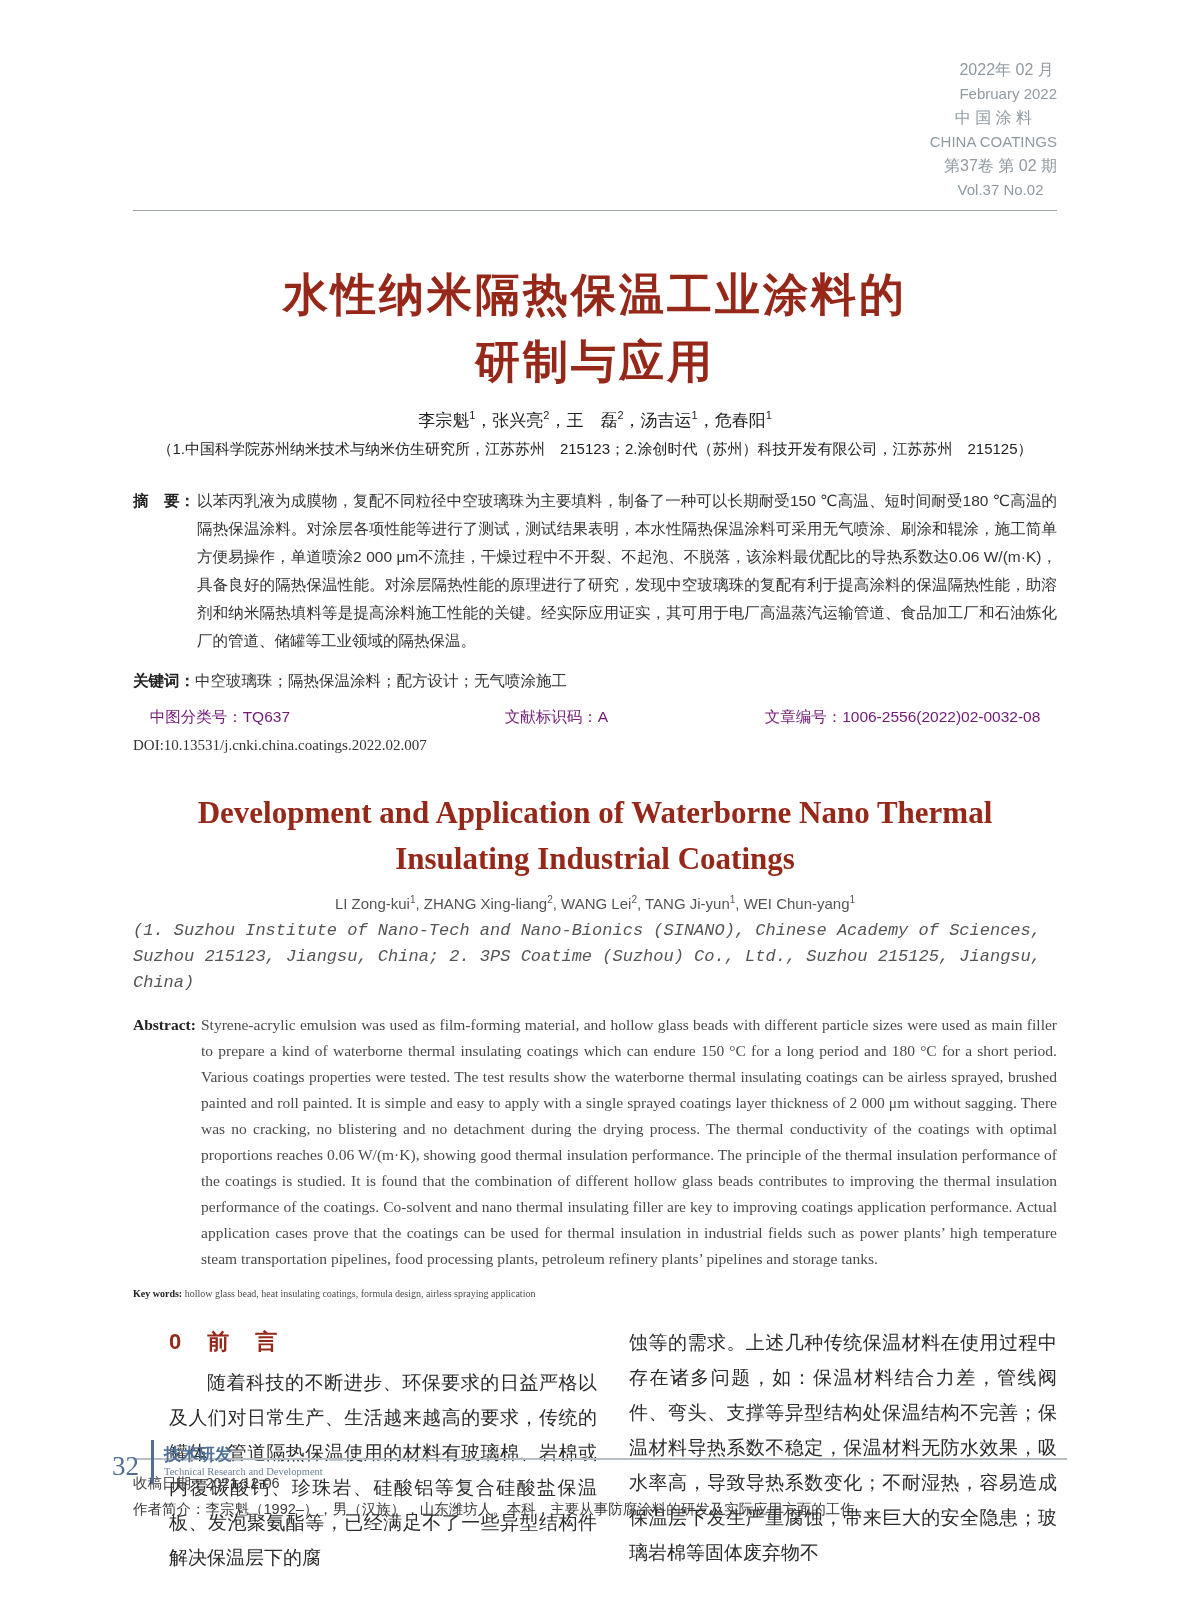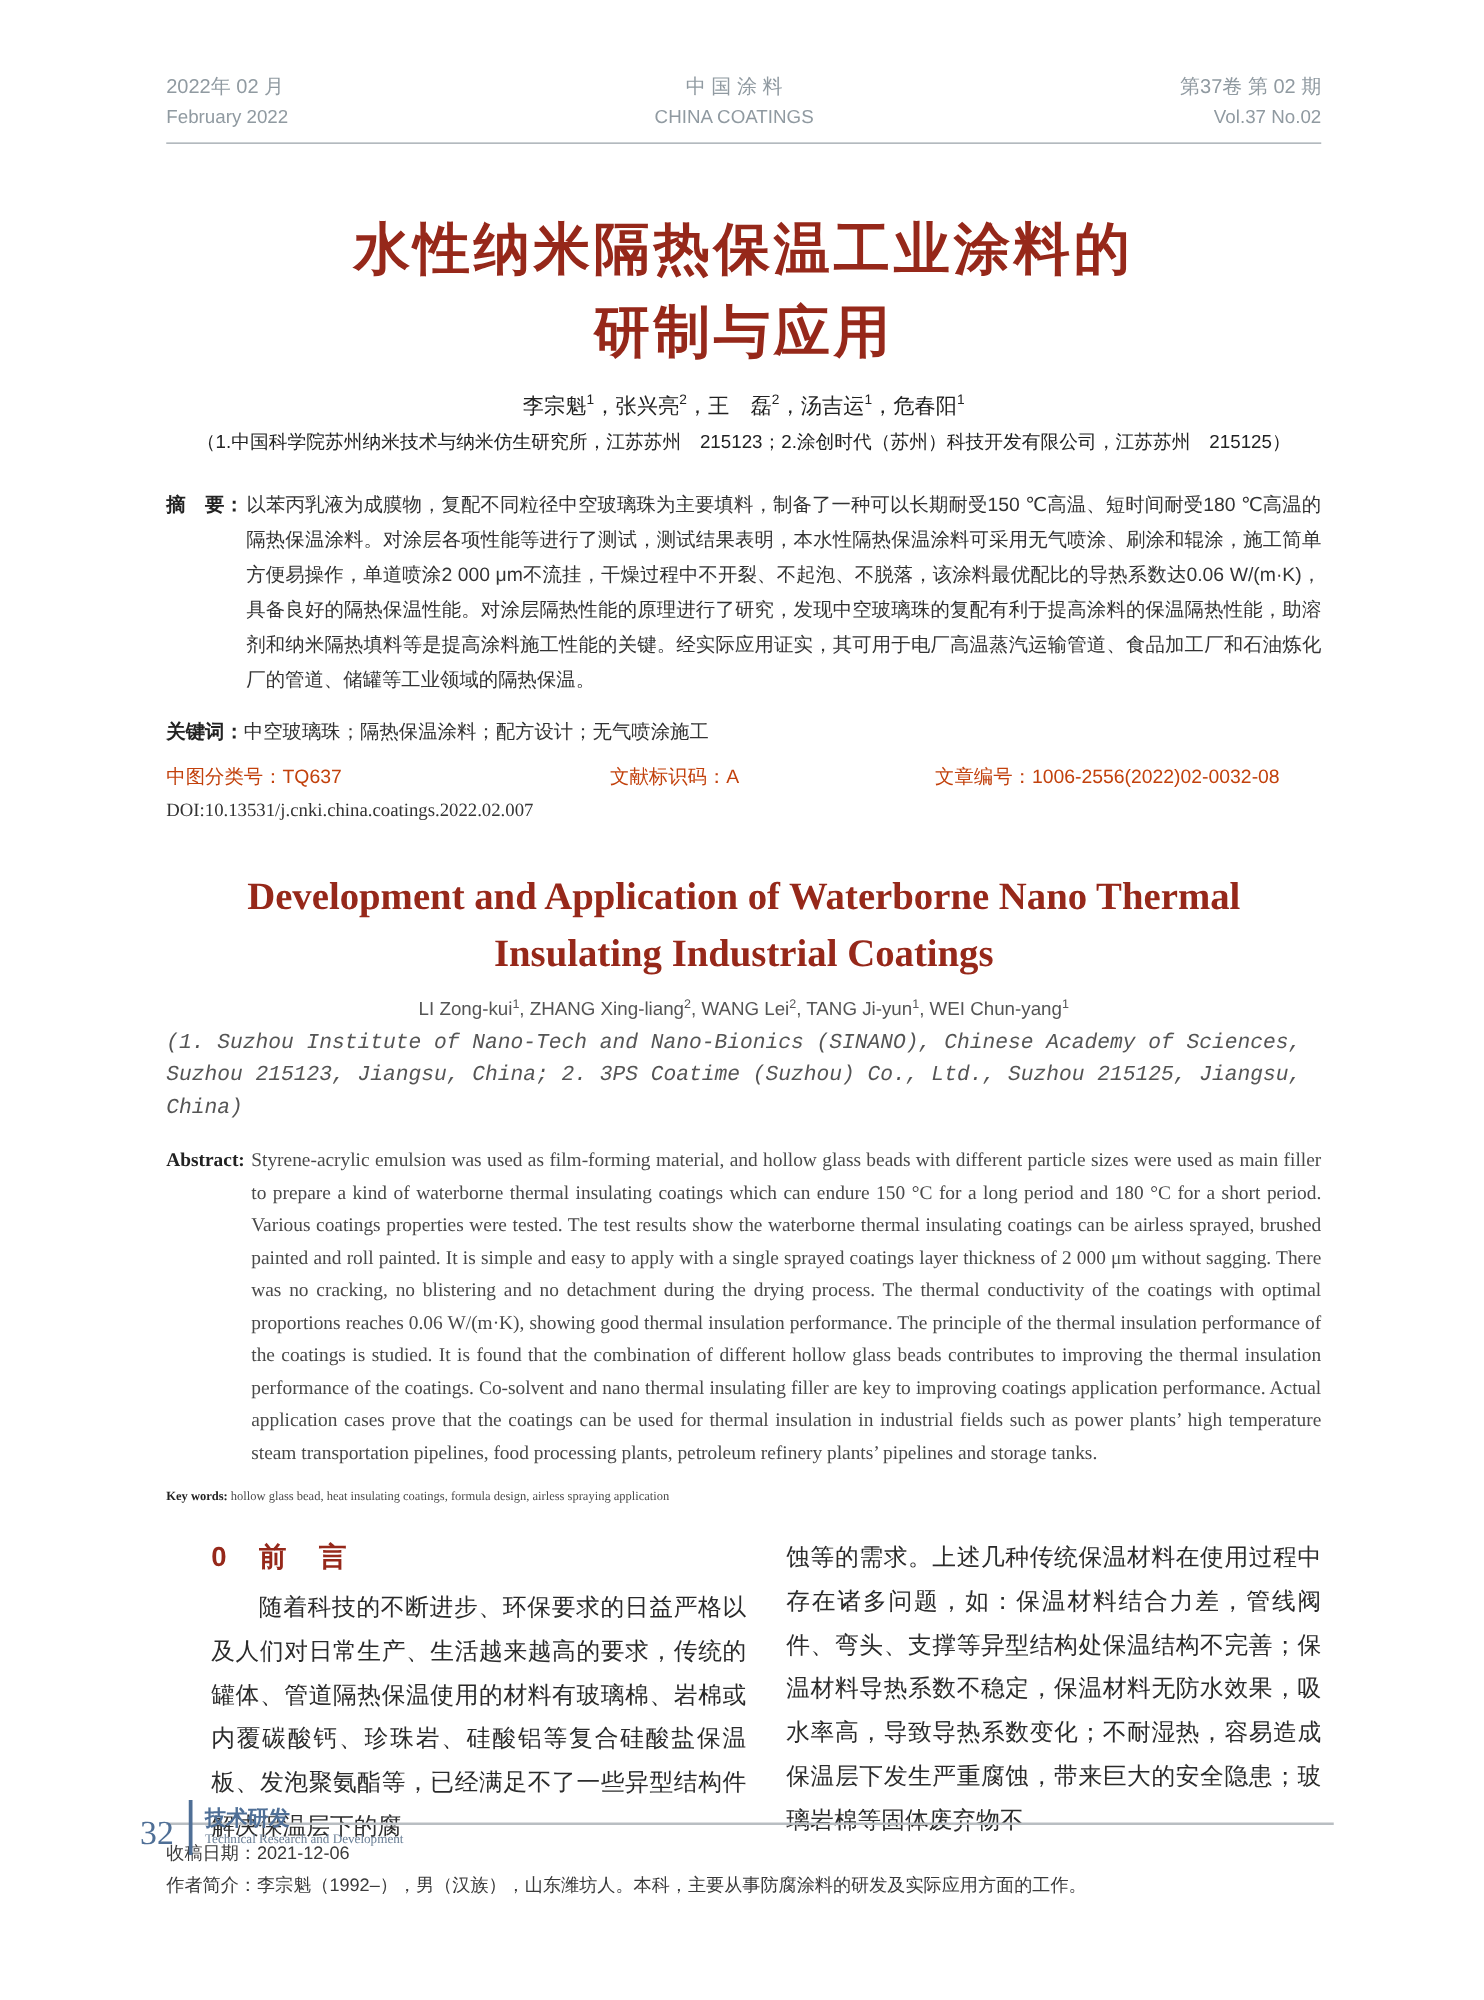--- a/index.html
+++ b/index.html
@@ -2,40 +2,40 @@
 <html><head>
 <meta charset="utf-8">
 <style>
   html,body{margin:0;padding:0;background:#ffffff;}
   .page{
     width:1187px;height:1600px;position:relative;background:#ffffff;
     font-family:"Liberation Sans","DejaVu Sans",sans-serif;color:#2f2f2f;
     box-sizing:border-box;padding:58px 130px 0 133px;overflow:hidden;
   }
   
-  .jheader{display:flex;justify-content:space-between;align-items:flex-end;color:#909aa1;}
+  .jheader{display:flex;justify-content:space-between;align-items:flex-end;color:#909aa1;flex-direction:column;}
   .jheader .hl{font-size:16px;line-height:24px;}
   .jheader .hl.en{font-size:15px;}
   .hcol{text-align:center;}
   .hcol.left{text-align:left;}
-  .hcol.right{text-align:right;}
+  .hcol.right{}
   .header-rule{border:none;border-top:1.5px solid #9aa3a9;margin:8px 0 0 0;}
   
   .cn-title{margin-top:50px;text-align:center;color:#96281a;
     font-weight:bold;font-size:45px;line-height:67px;letter-spacing:3px;}
   .cn-authors{margin-top:14px;text-align:center;font-size:17px;color:#222;}
   .cn-authors sup{font-size:11px;}
   .cn-affil{margin-top:8px;text-align:center;font-size:15px;color:#222;}
   
   .abs-cn{margin-top:28px;font-size:15.5px;line-height:28px;color:#333;
     text-align:justify;padding-left:64px;text-indent:-64px;}
   .abs-cn .lbl{display:inline-block;width:64px;text-indent:0;font-weight:bold;color:#222;}
   .kw-cn{margin-top:4px;font-size:15.5px;color:#333;}
   .kw-cn .lbl{font-weight:bold;color:#222;}
-  .class-row{margin-top:9px;display:flex;font-size:15.5px;color:#c2410c;}
+  .class-row{margin-top:9px;display:flex;font-size:15.5px;color:#701a75;justify-content:center;}
   .class-row .seg1{width:355px;}
   .class-row .seg2{width:260px;}
   .doi{margin-top:9px;font-size:15px;color:#333;
     font-family:"Liberation Serif","DejaVu Serif",serif;}
   
   .en-title{margin-top:36px;text-align:center;color:#96281a;font-weight:bold;
     font-size:31px;line-height:46px;font-family:"Liberation Serif","DejaVu Serif",serif;}
   .en-authors{margin-top:12px;text-align:center;font-size:15px;color:#555;}
   .en-authors sup{font-size:10px;}
   .en-affil{margin-top:6px;text-align:left;font-size:17px;color:#555;

